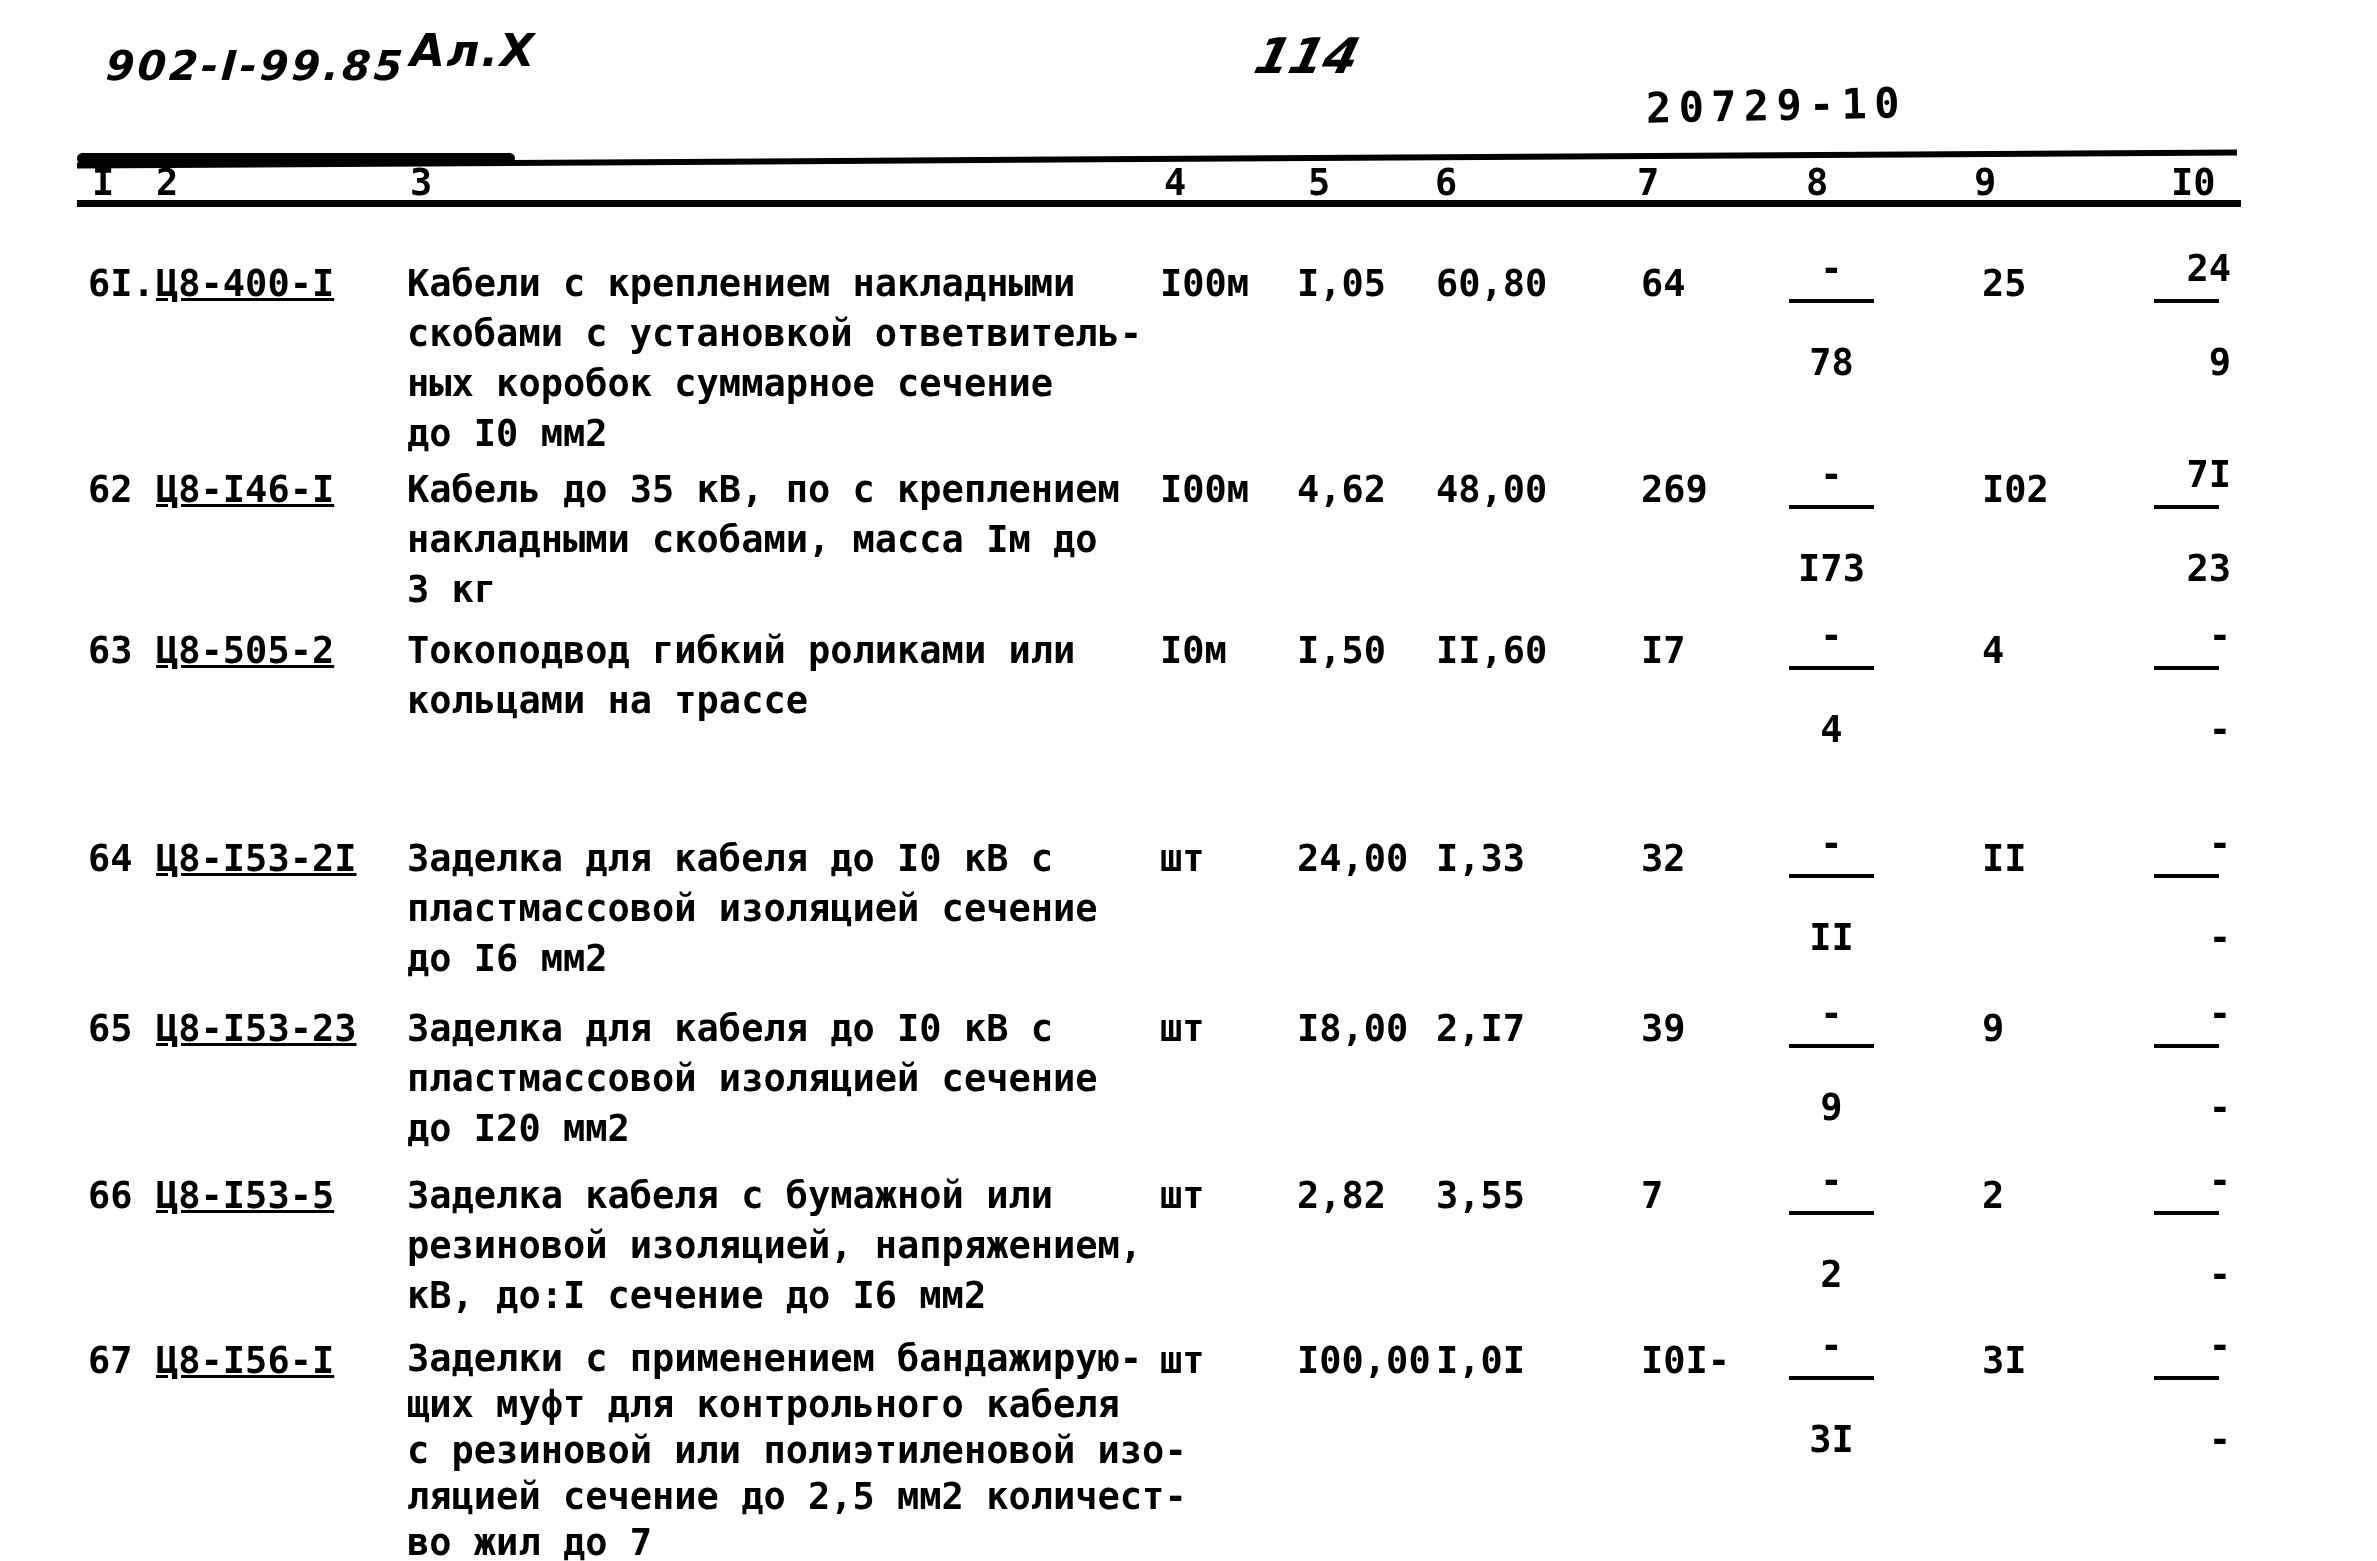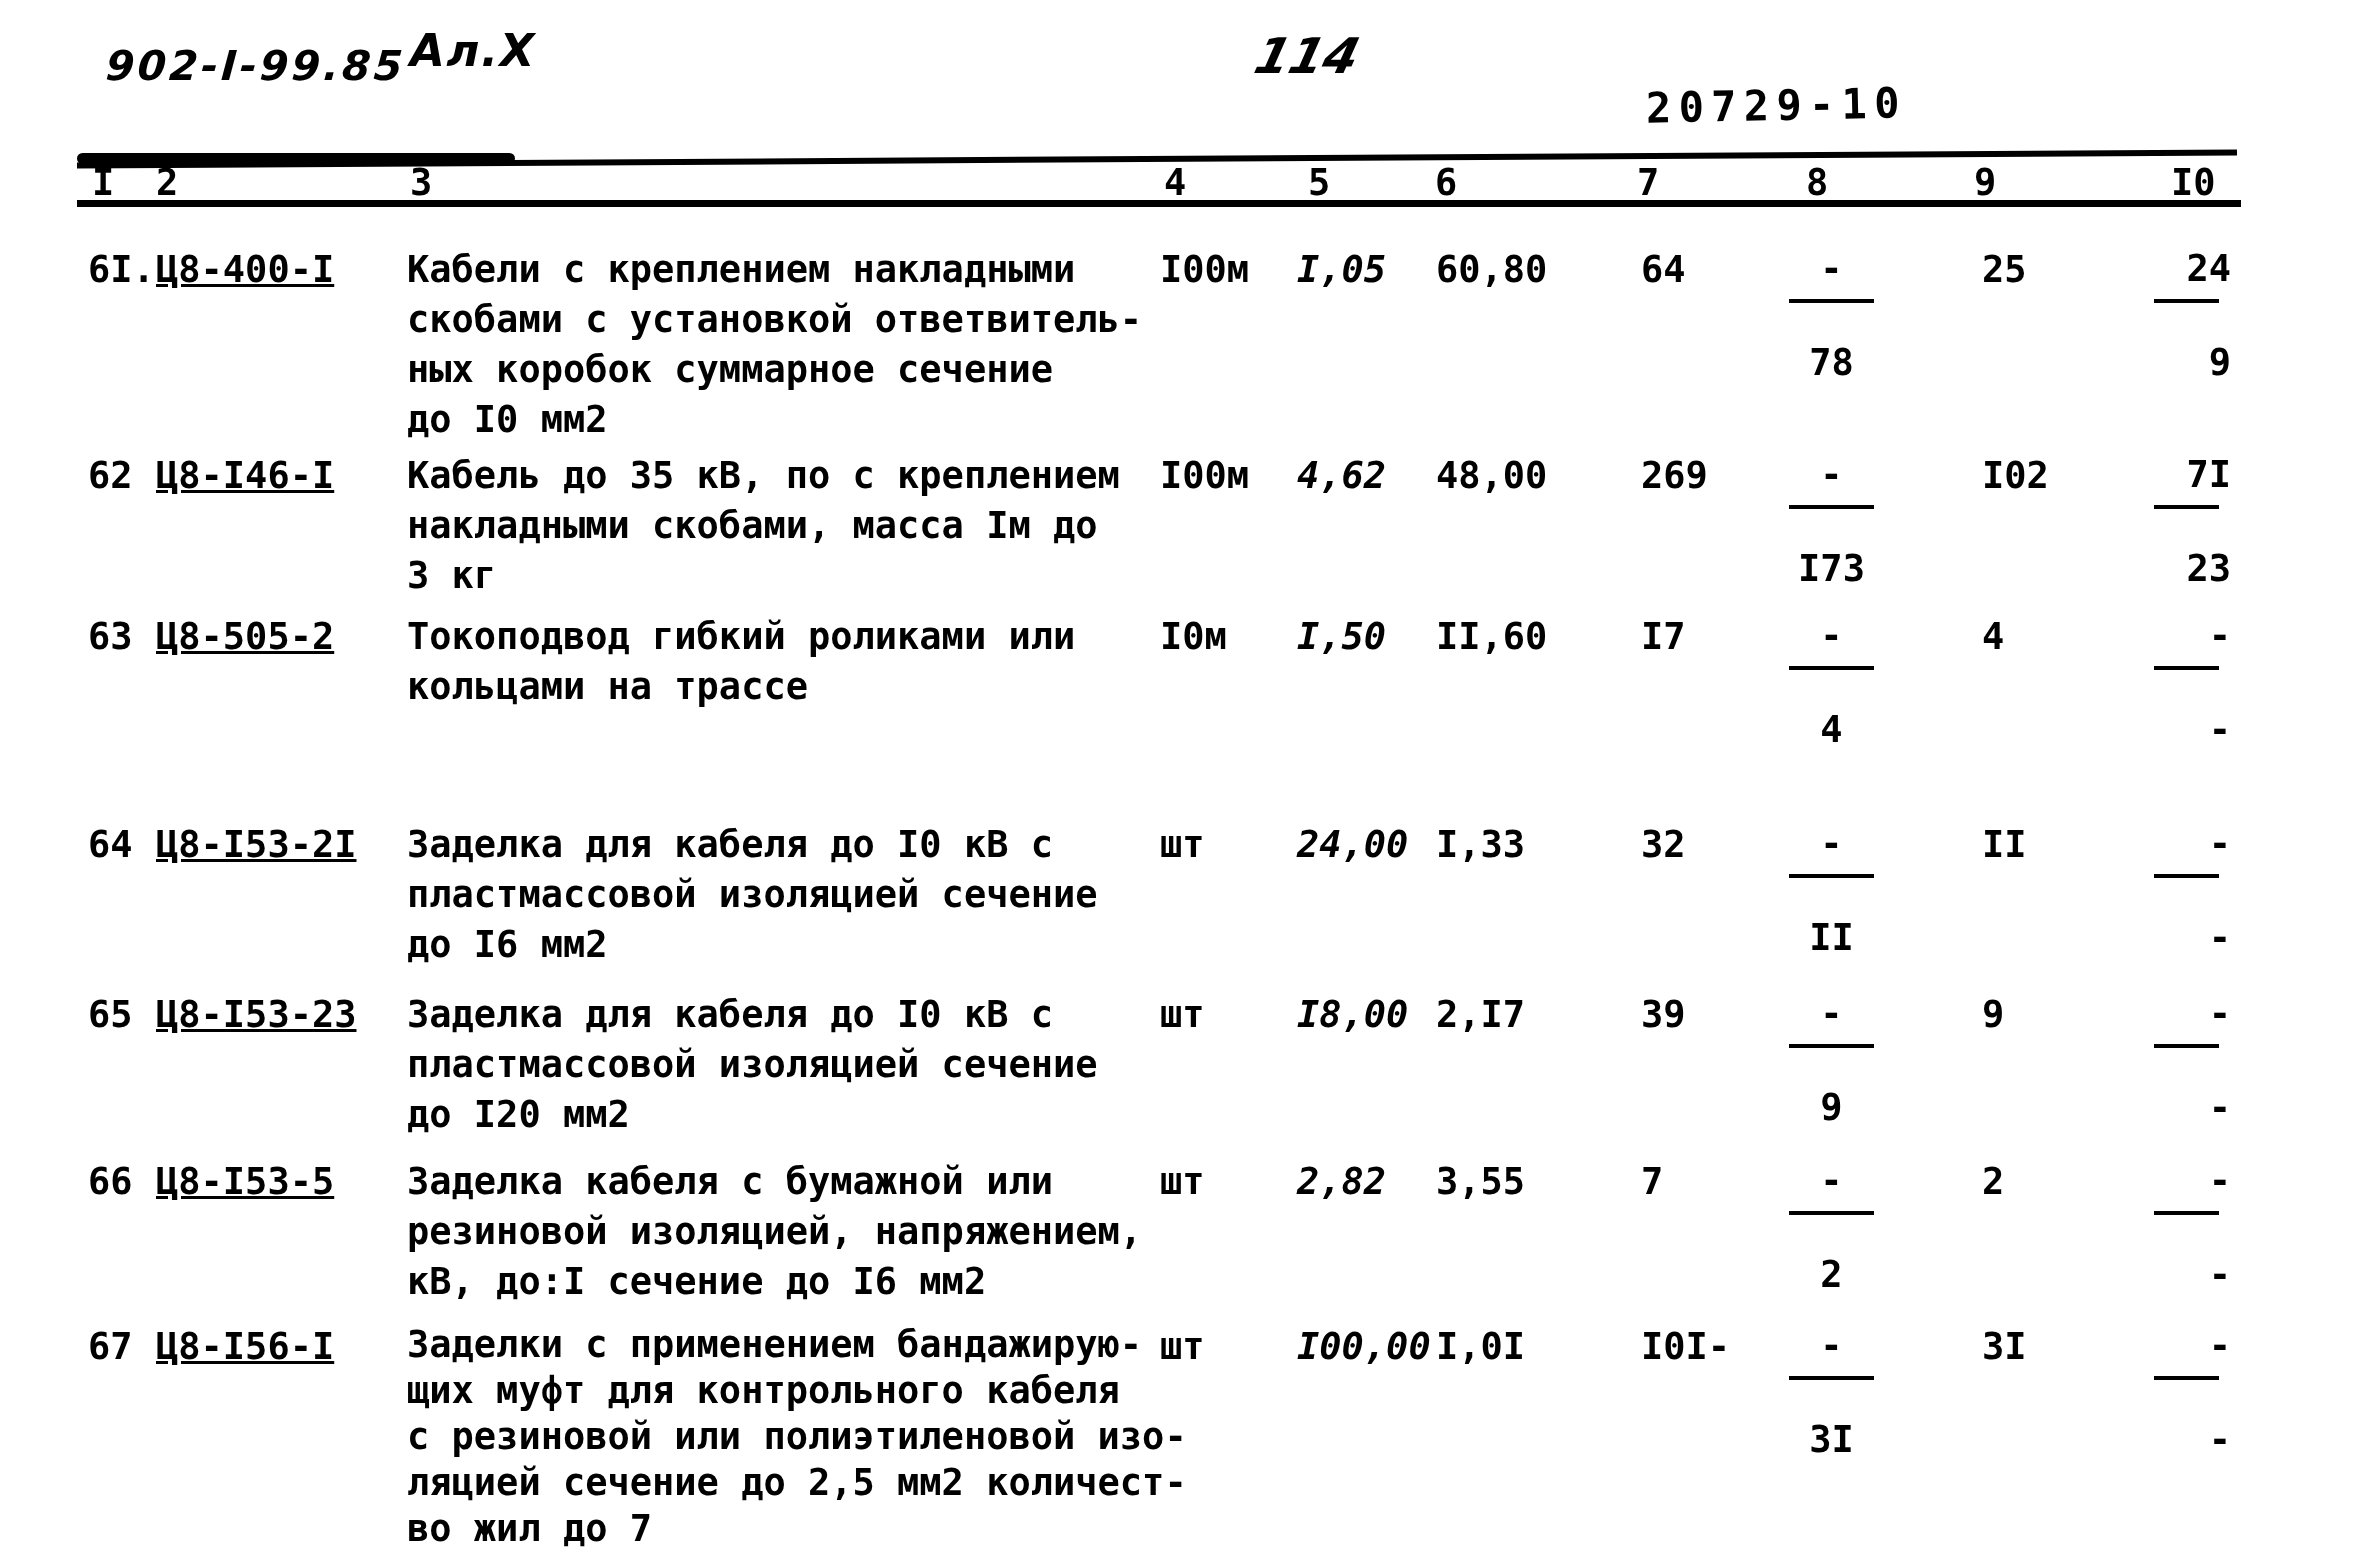--- a/index.html
+++ b/index.html
@@ -1,26 +1,26 @@
 <!DOCTYPE html>
 <html style="font-size:13px"><head>
 <meta charset="utf-8">
 <style>
   html,body{margin:0;padding:0;background:#e8e8e8;}
   .page{position:relative;width:2377px;height:1562px;background:#ffffff;overflow:hidden;
         font-family:"DejaVu Sans Mono",monospace;color:#000;}
   
   .row{position:absolute;left:0;width:2377px;font-weight:bold;font-size:37px;line-height:50px;letter-spacing:0;}
-  .cell{position:absolute;top:0;white-space:nowrap;}
+  .cell{position:absolute;top:14px;white-space:nowrap;}
   .c-num{left:88px;}
   .c-code{left:156px;text-decoration:underline;}
   .c-desc{left:407px;width:820px;white-space:pre-line;}
   .lh-sm{line-height:46px;}
   .c-unit{left:1160px;text-align:center;}
-  .c-5{left:1297px;font-style:italic;}
+  .c-5{left:1297px;}
   .c-6{left:1436px;}
   .c-7{left:1641px;}
   .c-9{left:1982px;}
   .frac{position:absolute;top:0;text-align:center;}
   .f-8{left:1785px;width:93px;}
   .f-10{left:2142px;width:89px;text-align:right;}
   .frac .num{display:block;line-height:47px;height:47px;}
   .frac .bar{display:block;height:4.9px;background:#000;margin:6.5px auto 0;}
   .f-8 .bar{width:85px;}
   .f-10 .bar{width:65px;}

